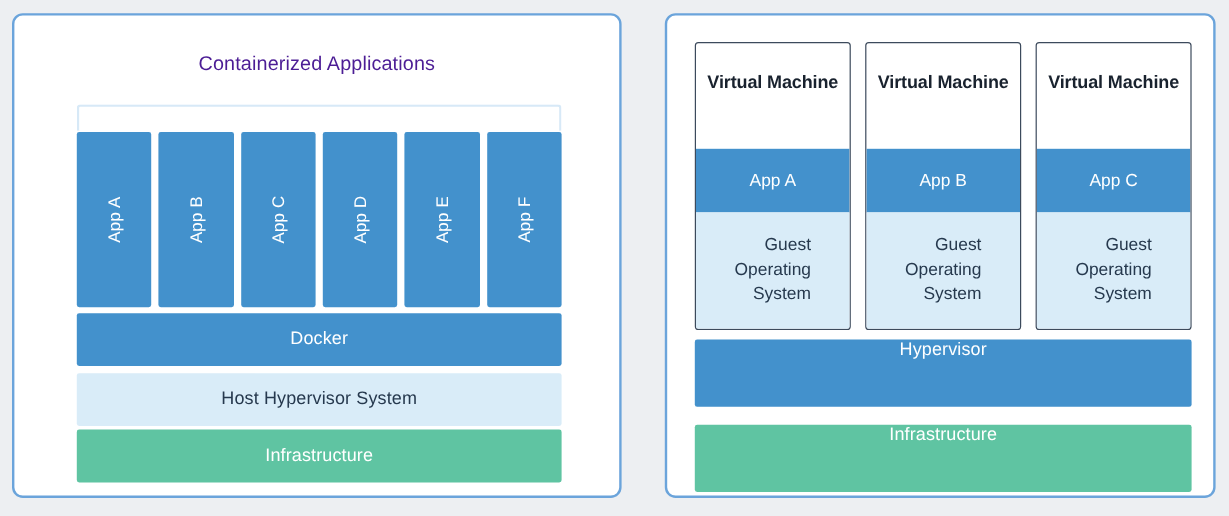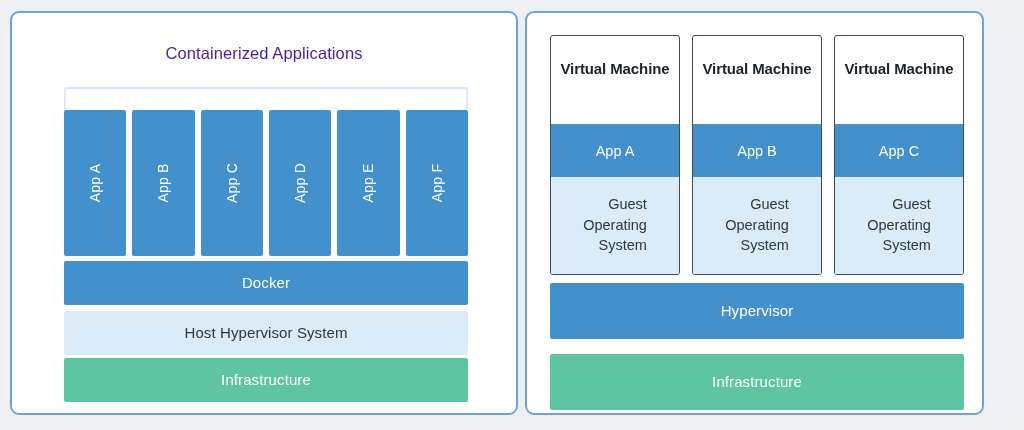--- a/index.html
+++ b/index.html
@@ -32,21 +32,21 @@
     border-radius: 9px;
     box-sizing: border-box;
   }
   .panel-containers {
     left: 10px;
     top: 11px;
     width: 508px;
     height: 404px;
   }
   .panel-vms {
-    left: 525px;
+    left: 554px;
     top: 11px;
     width: 459px;
     height: 404px;
   }
 
   
   .section-title {
     position: absolute;
     left: 0;
     top: 31px;
@@ -188,21 +188,21 @@
     line-height: 1.42;
     text-align: right;
     white-space: pre-line;
   }
 
   .vm-layer-bar {
     position: absolute;
     left: 23px;
     width: 414px;
     display: flex;
-    align-items: center;
+    align-items: flex-start;
     justify-content: center;
     border-radius: 2px;
     box-sizing: border-box;
   }
   .bar-hypervisor {
     top: 270px;
     height: 56px;
     background: #4391cc;
   }
   .bar-hypervisor .layer-label { color: #ffffff; }

